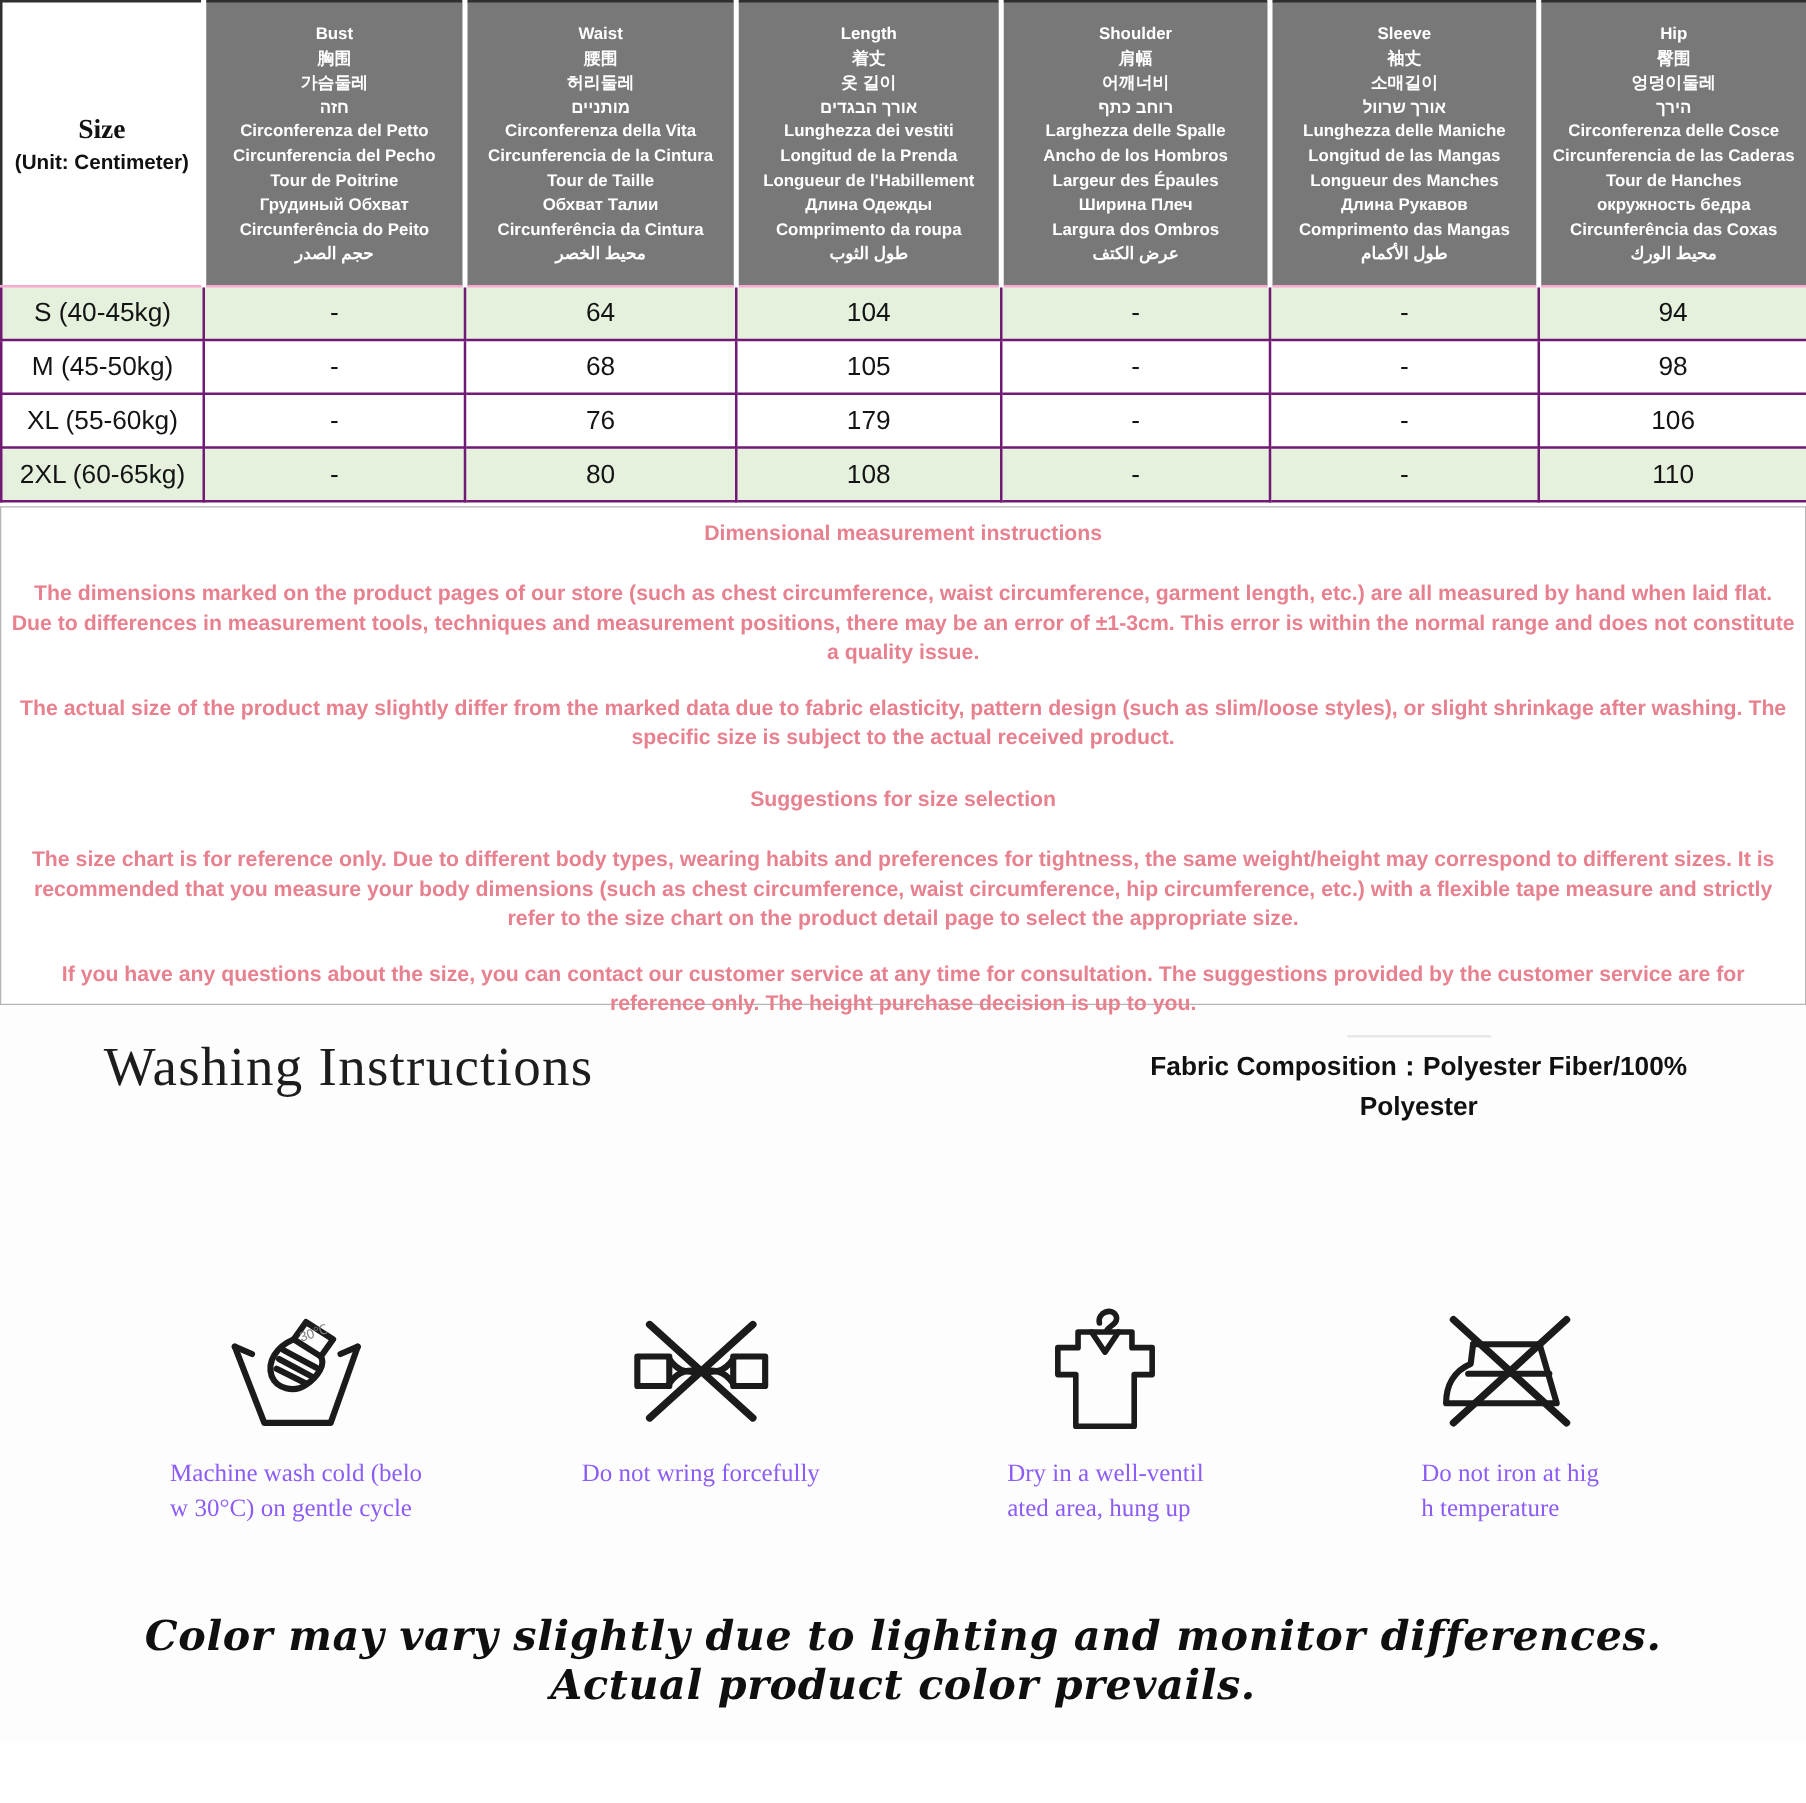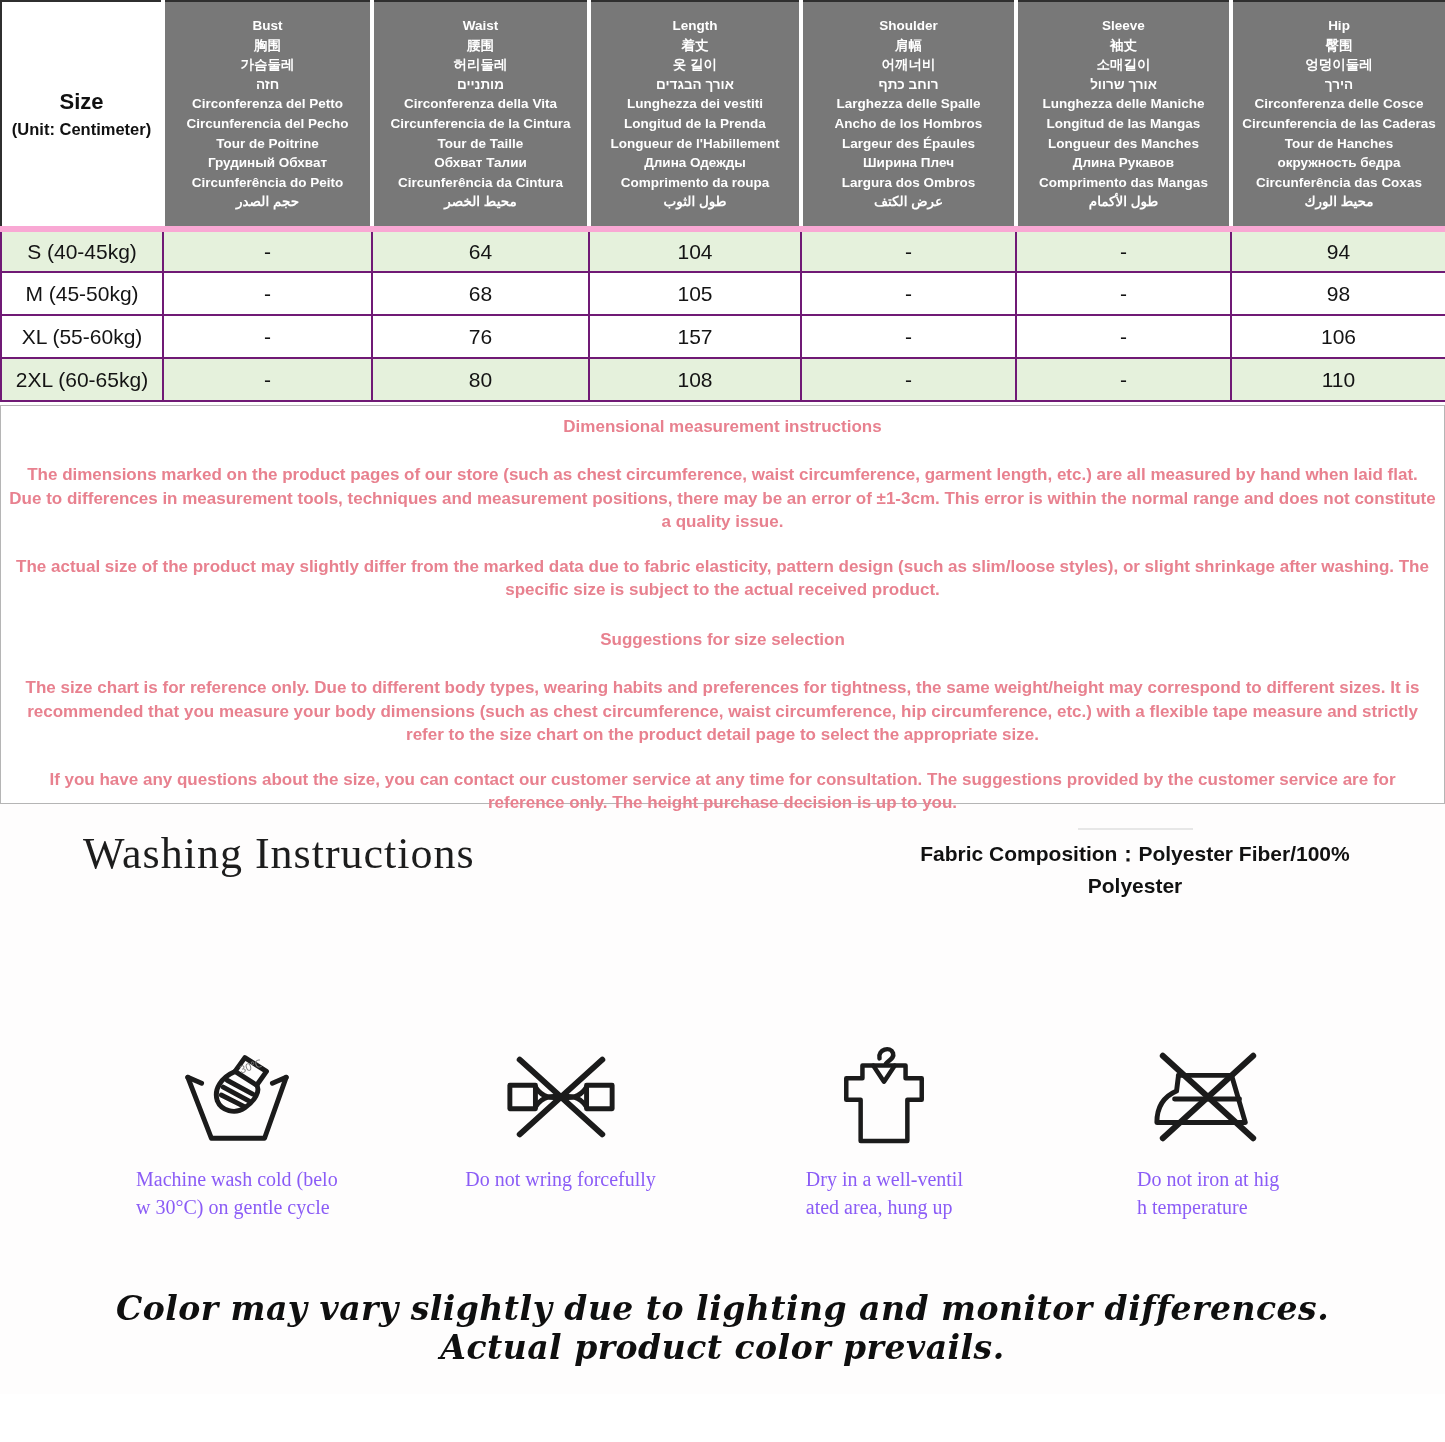--- a/index.html
+++ b/index.html
@@ -12,26 +12,26 @@
   .page { width:1445px; height:1442px; }
 
   
   table.size-table {
     width:1445px; border-collapse:collapse; table-layout:fixed;
     border:2px solid #2f2f2f;
   }
   table.size-table th {
     background:#787878; color:#ffffff; font-weight:bold;
     font-size:13.5px; line-height:1.45; vertical-align:middle;
-    border-right:4px solid #ffffff; border-bottom:6px solid #f9a8d4;
+    border-right:4px solid #ffffff; border-bottom:2px solid #f9a8d4;
     height:228px; padding:2px 3px; text-align:center;
   }
   table.size-table th:last-child { border-right:none; }
   table.size-table th.size-th { background:#ffffff; color:#111111; }
-  .size-title { font-size:22px; font-weight:bold; display:block; }
+  .size-title { font-size:22px; font-weight:bold; display:block;font-family:Liberation Serif, serif; }
   .size-sub { font-size:16.5px; font-weight:bold; display:block; }
   table.size-table td {
     border:2px solid #701a75; height:43px; text-align:center;
     font-size:21px; color:#141414; padding:0 4px;
   }
   tr.green td { background:#e5f1dc; }
   tr.white td { background:#ffffff; }
   .multiline { white-space:pre-line; }
 
   
@@ -183,21 +183,21 @@
         <td>68</td>
         <td>105</td>
         <td>-</td>
         <td>-</td>
         <td>98</td>
       </tr>
       <tr class="white">
         <td>XL (55-60kg)</td>
         <td>-</td>
         <td>76</td>
-        <td>157</td>
+        <td>179</td>
         <td>-</td>
         <td>-</td>
         <td>106</td>
       </tr>
       <tr class="green">
         <td>2XL (60-65kg)</td>
         <td>-</td>
         <td>80</td>
         <td>108</td>
         <td>-</td>

